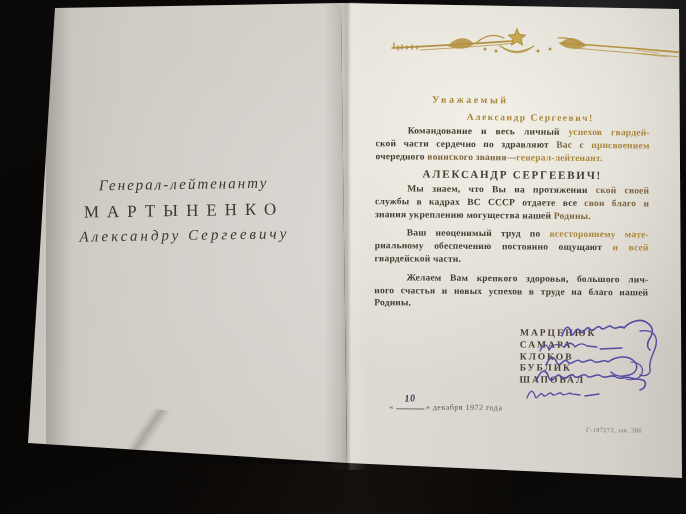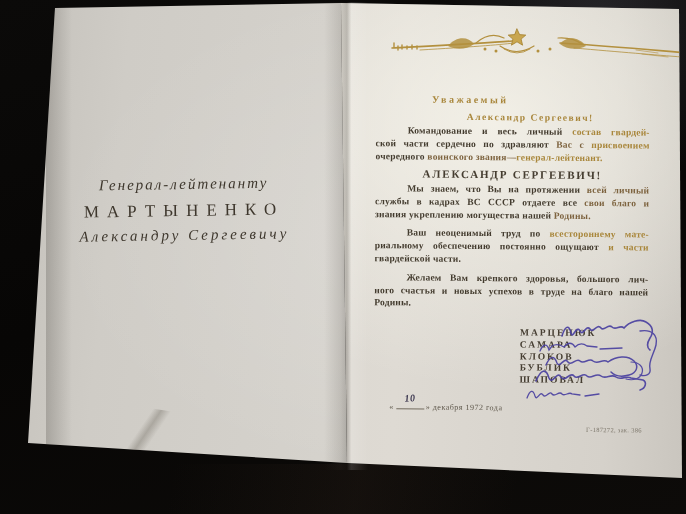--- a/index.html
+++ b/index.html
@@ -101,29 +101,29 @@
         <path d="M184,22 C230,26 266,29 292,31" stroke-width="0.8"></path>
         <path d="M246,24 l22,3 M252,28 l26,3" stroke-width="0.6"></path>
       </g>
     </svg>
 
     <div class="rp-text">
       <div class="salut1">Уважаемый</div>
       <div class="salut2">Александр Сергеевич!</div>
 
       <div class="body" id="body-flow">
-          <div class="bline jl first"><span class="seg-dark">Командование и весь личный </span><span class="seg-gold">состав гвардей-</span></div>
+          <div class="bline jl first"><span class="seg-dark">Командование и весь личный </span><span class="seg-gold">успехов гвардей-</span></div>
           <div class="bline jl"><span class="seg-dark">ской части сердечно по здравляют </span><span class="seg-brown">Вас с </span><span class="seg-gold">присвоением</span></div>
           <div class="bline"><span class="seg-dark">очередного </span><span class="seg-brown">воинского звания</span><span class="seg-brown">—</span><span class="seg-gold">генерал-лейтенант.</span></div>
           <div class="bheading">АЛЕКСАНДР СЕРГЕЕВИЧ!</div>
-          <div class="bline jl first"><span class="seg-dark">Мы знаем, что Вы на протяжении </span><span class="seg-brown">всей личный</span></div>
+          <div class="bline jl first"><span class="seg-dark">Мы знаем, что Вы на протяжении </span><span class="seg-brown">ской своей</span></div>
           <div class="bline jl"><span class="seg-dark">службы в кадрах ВС СССР отдаете все </span><span class="seg-brown">свои благо и</span></div>
           <div class="bline"><span class="seg-dark">знания укреплению могущества нашей </span><span class="seg-brown">Родины.</span></div>
           <div class="bline jl first ptop"><span class="seg-dark">Ваш неоценимый труд по </span><span class="seg-gold">всестороннему мате-</span></div>
-          <div class="bline jl"><span class="seg-dark">риальному обеспечению постоянно ощущают </span><span class="seg-gold">и части</span></div>
+          <div class="bline jl"><span class="seg-dark">риальному обеспечению постоянно ощущают </span><span class="seg-gold">и всей</span></div>
           <div class="bline"><span class="seg-dark">гвардейской части.</span></div>
           <div class="bline jl first ptop"><span class="seg-dark">Желаем Вам крепкого здоровья, большого лич-</span></div>
           <div class="bline jl"><span class="seg-dark">ного счастья и новых успехов в труде на благо нашей</span></div>
           <div class="bline"><span class="seg-dark">Родины.</span></div>
         </div>
 
       <div class="signatures" id="sig-names">
           <div class="sig-name">МАРЦЕНЮК</div>
           <div class="sig-name">САМАРА</div>
           <div class="sig-name">КЛОКОВ</div>

